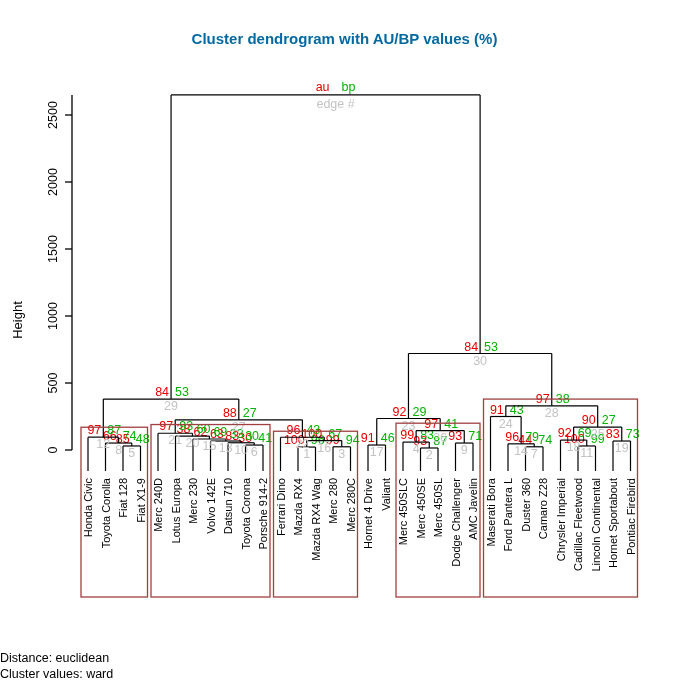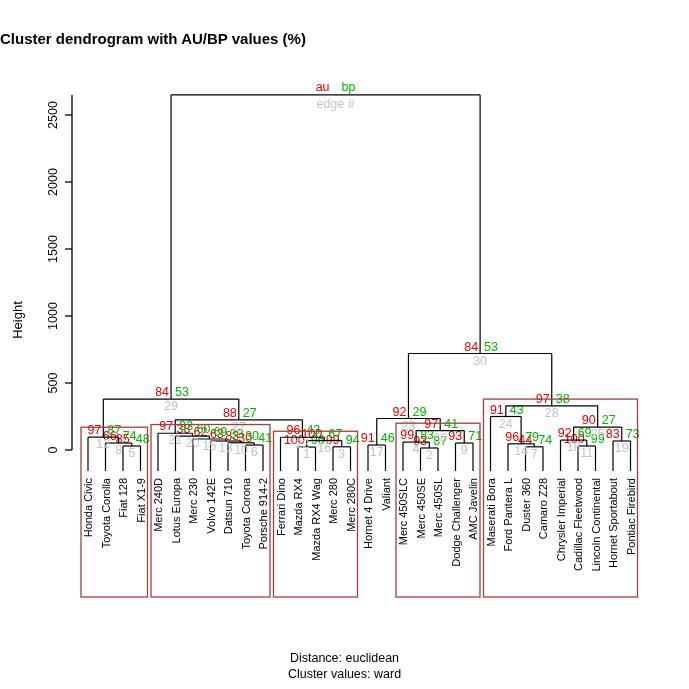--- a/index.html
+++ b/index.html
@@ -1,20 +1,20 @@
 <!DOCTYPE html>
 <html><head>
 <meta charset="utf-8">
 <style>
   html,body{margin:0;padding:0;background:#ffffff;}
   #stage{position:relative;width:689px;height:689px;background:#ffffff;overflow:hidden;
          font-family:"Liberation Sans", sans-serif;}
-  #chart-title{position:absolute;top:30px;left:0;width:689px;text-align:left;
-               font-size:15px;font-weight:bold;color:#000000;}
-  #footer{position:absolute;top:650px;left:0;width:689px;text-align:center;
+  #chart-title{position:absolute;top:30px;left:0;width:689px;text-align:center;
+               font-size:15px;font-weight:bold;color:#0369a1;}
+  #footer{position:absolute;top:650px;left:0;width:689px;text-align:left;
           font-size:12.5px;color:#000;line-height:16px;}
   svg text{font-family:"Liberation Sans", sans-serif;}
 </style>
 </head>
 <body>
 
 <div id="stage">
   <div id="chart-title">Cluster dendrogram with AU/BP values (%)</div>
   <svg id="plot" width="689" height="689" viewBox="0 0 689 689">
       <line x1="72" y1="450" x2="72" y2="94.89999999999998" stroke="#000000" stroke-width="1.3"></line>

